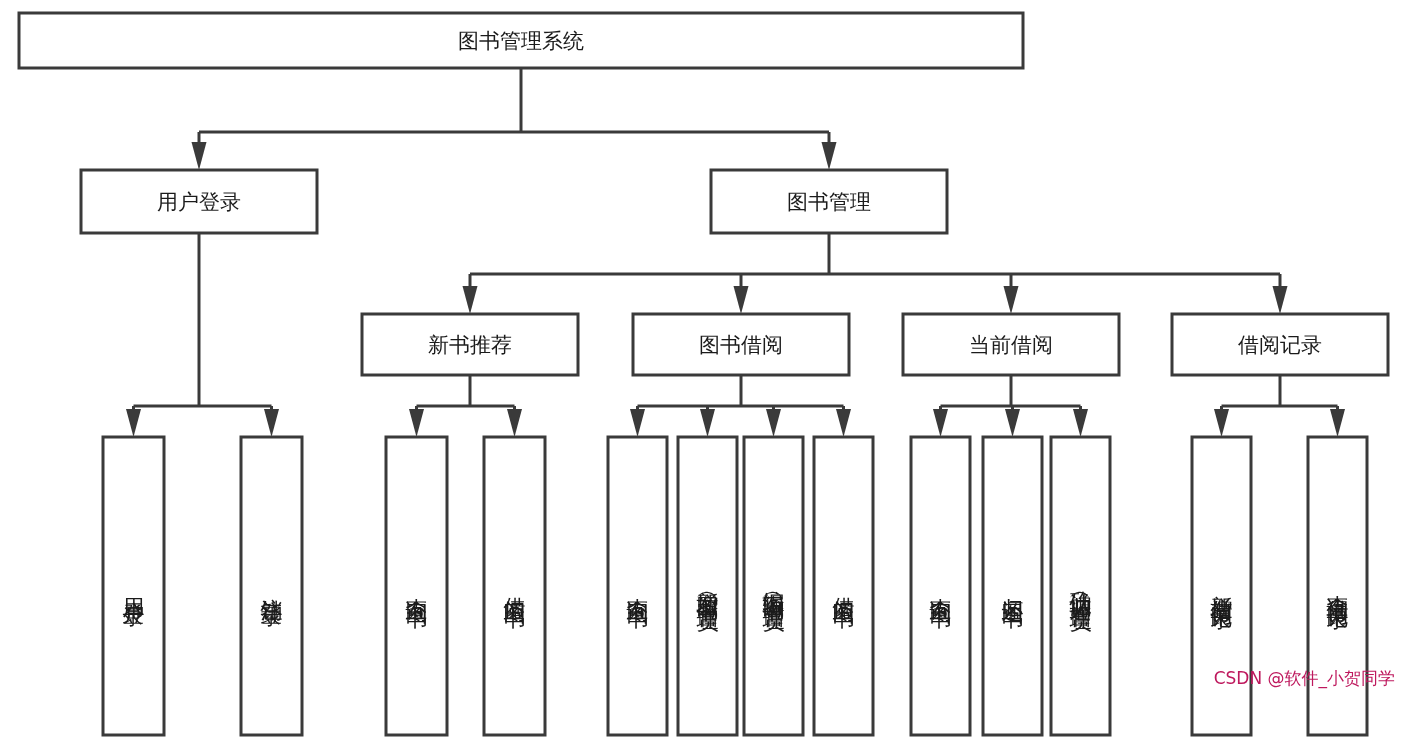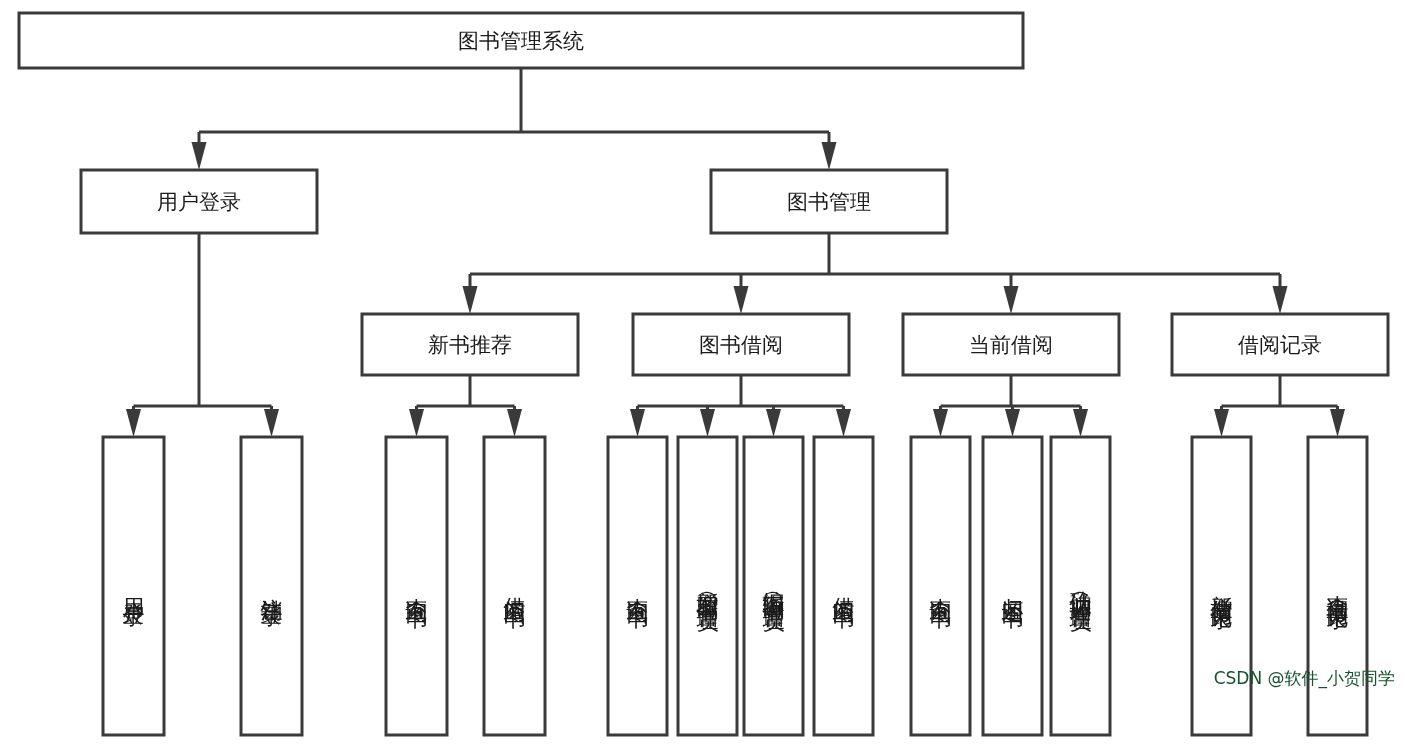--- a/index.html
+++ b/index.html
@@ -67,21 +67,21 @@
     justify-content: center;
     white-space: nowrap;
     pointer-events: none;
   }
   .watermark {
     position: absolute;
     right: 10px;
     bottom: 4px;
     font-family: "DejaVu Sans", "Liberation Sans", sans-serif;
     font-size: 17px;
-    color: #14532d;
+    color: #be185d;
     white-space: nowrap;
     user-select: none;
   }
 </style>
 </head>
 <body>
 
 <div id="diagram-root">
   <svg id="diagram-svg" viewBox="0 0 1405 747">
     <g id="connector-layer">

